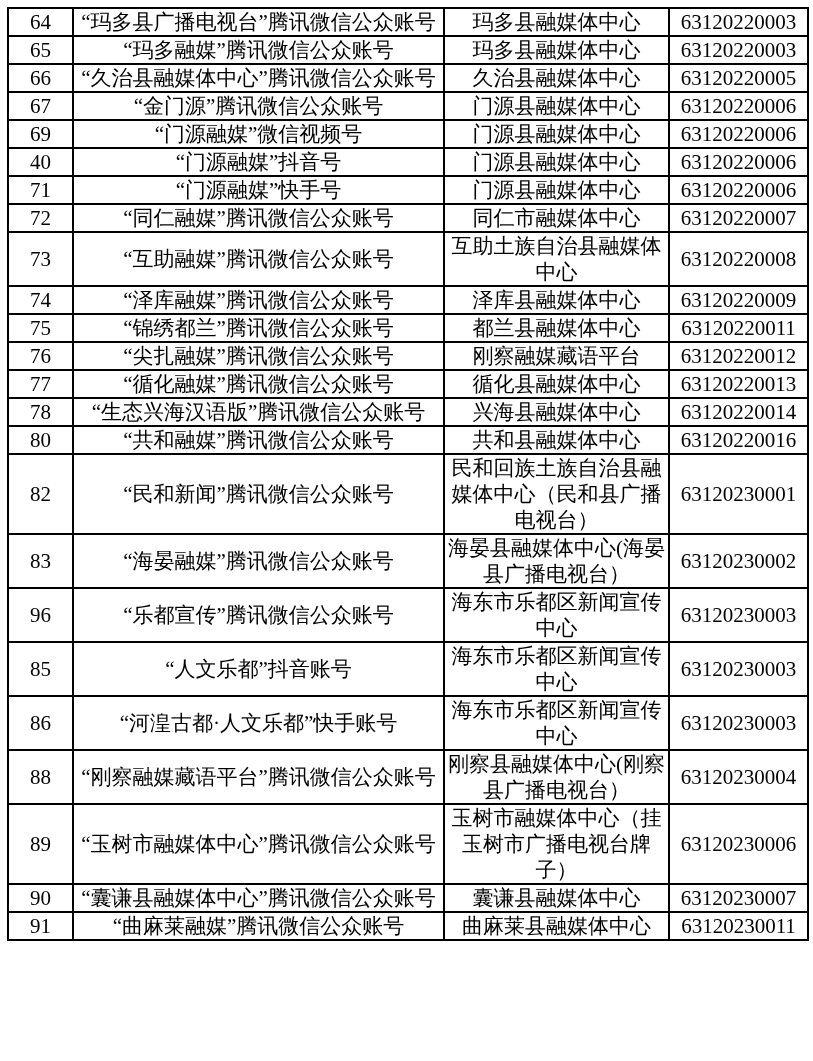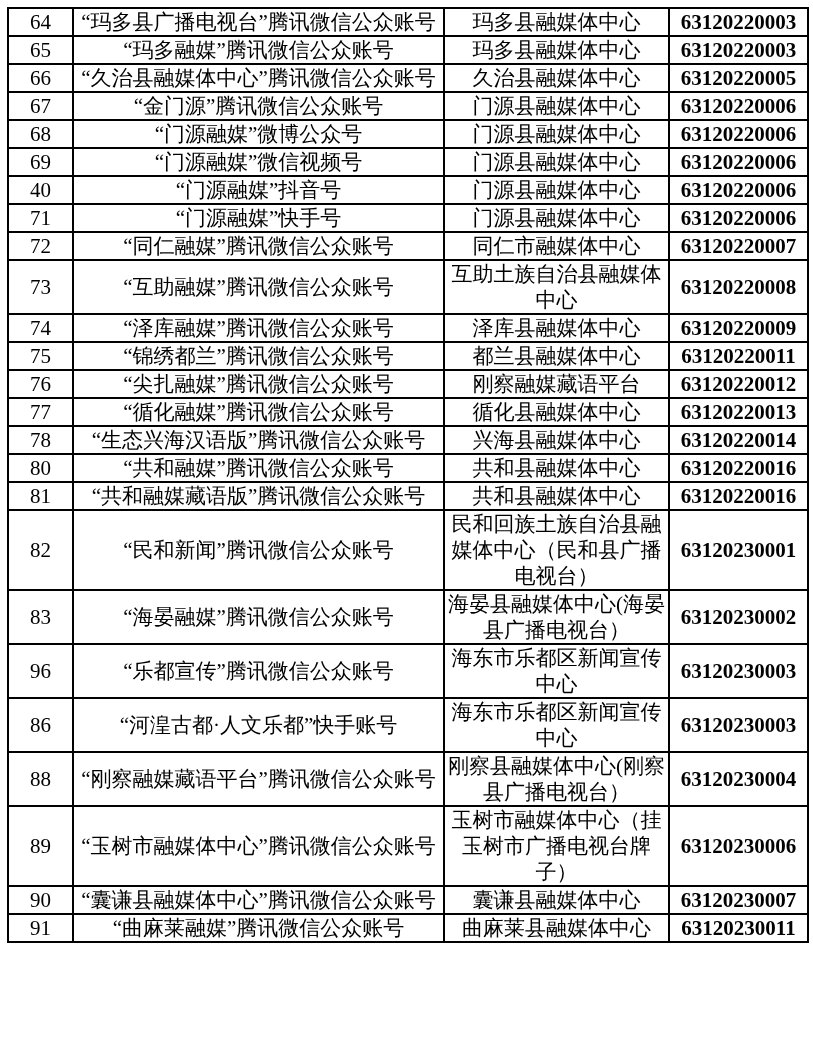--- a/index.html
+++ b/index.html
@@ -32,21 +32,21 @@
     line-height: 26px;
     padding: 0 2px;
     background: #ffffff;
   }
   table.license-table tr {
     height: 27px;
   }
   td.col-num   { font-size: 21px; margin-top: 21px; }
   td.col-acct  { white-space: nowrap; }
   td.col-center{ }
-  td.col-lic   { font-size: 22px; font-weight: bold; }
+  td.col-lic   { font-size: 22px; }
 </style>
 </head>
 <body>
 
 <div class="page">
   <table class="license-table">
     <colgroup>
       <col style="width:65px">
       <col style="width:371px">
       <col style="width:225px">
@@ -71,26 +71,20 @@
           <td class="col-center">久治县融媒体中心</td>
           <td class="col-lic">63120220005</td>
         </tr>
         <tr>
           <td class="col-num">67</td>
           <td class="col-acct">“金门源”腾讯微信公众账号</td>
           <td class="col-center">门源县融媒体中心</td>
           <td class="col-lic">63120220006</td>
         </tr>
         <tr>
-          <td class="col-num">68</td>
-          <td class="col-acct">“门源融媒”微博公众号</td>
-          <td class="col-center">门源县融媒体中心</td>
-          <td class="col-lic">63120220006</td>
-        </tr>
-        <tr>
           <td class="col-num">69</td>
           <td class="col-acct">“门源融媒”微信视频号</td>
           <td class="col-center">门源县融媒体中心</td>
           <td class="col-lic">63120220006</td>
         </tr>
         <tr>
           <td class="col-num">40</td>
           <td class="col-acct">“门源融媒”抖音号</td>
           <td class="col-center">门源县融媒体中心</td>
           <td class="col-lic">63120220006</td>
@@ -143,40 +137,40 @@
           <td class="col-center">兴海县融媒体中心</td>
           <td class="col-lic">63120220014</td>
         </tr>
         <tr>
           <td class="col-num">80</td>
           <td class="col-acct">“共和融媒”腾讯微信公众账号</td>
           <td class="col-center">共和县融媒体中心</td>
           <td class="col-lic">63120220016</td>
         </tr>
         <tr>
-          <td class="col-num">81</td>
-          <td class="col-acct">“共和融媒藏语版”腾讯微信公众账号</td>
-          <td class="col-center">共和县融媒体中心</td>
-          <td class="col-lic">63120220016</td>
-        </tr>
-        <tr>
           <td class="col-num">82</td>
           <td class="col-acct">“民和新闻”腾讯微信公众账号</td>
           <td class="col-center">民和回族土族自治县融媒体中心（民和县广播电视台）</td>
           <td class="col-lic">63120230001</td>
         </tr>
         <tr>
           <td class="col-num">83</td>
           <td class="col-acct">“海晏融媒”腾讯微信公众账号</td>
           <td class="col-center">海晏县融媒体中心(海晏县广播电视台）</td>
           <td class="col-lic">63120230002</td>
         </tr>
         <tr>
           <td class="col-num">96</td>
           <td class="col-acct">“乐都宣传”腾讯微信公众账号</td>
+          <td class="col-center">海东市乐都区新闻宣传中心</td>
+          <td class="col-lic">63120230003</td>
+        </tr>
+        <tr>
+          <td class="col-num">85</td>
+          <td class="col-acct">“人文乐都”抖音账号</td>
           <td class="col-center">海东市乐都区新闻宣传中心</td>
           <td class="col-lic">63120230003</td>
         </tr>
         <tr>
           <td class="col-num">86</td>
           <td class="col-acct">“河湟古都·人文乐都”快手账号</td>
           <td class="col-center">海东市乐都区新闻宣传中心</td>
           <td class="col-lic">63120230003</td>
         </tr>
         <tr>

